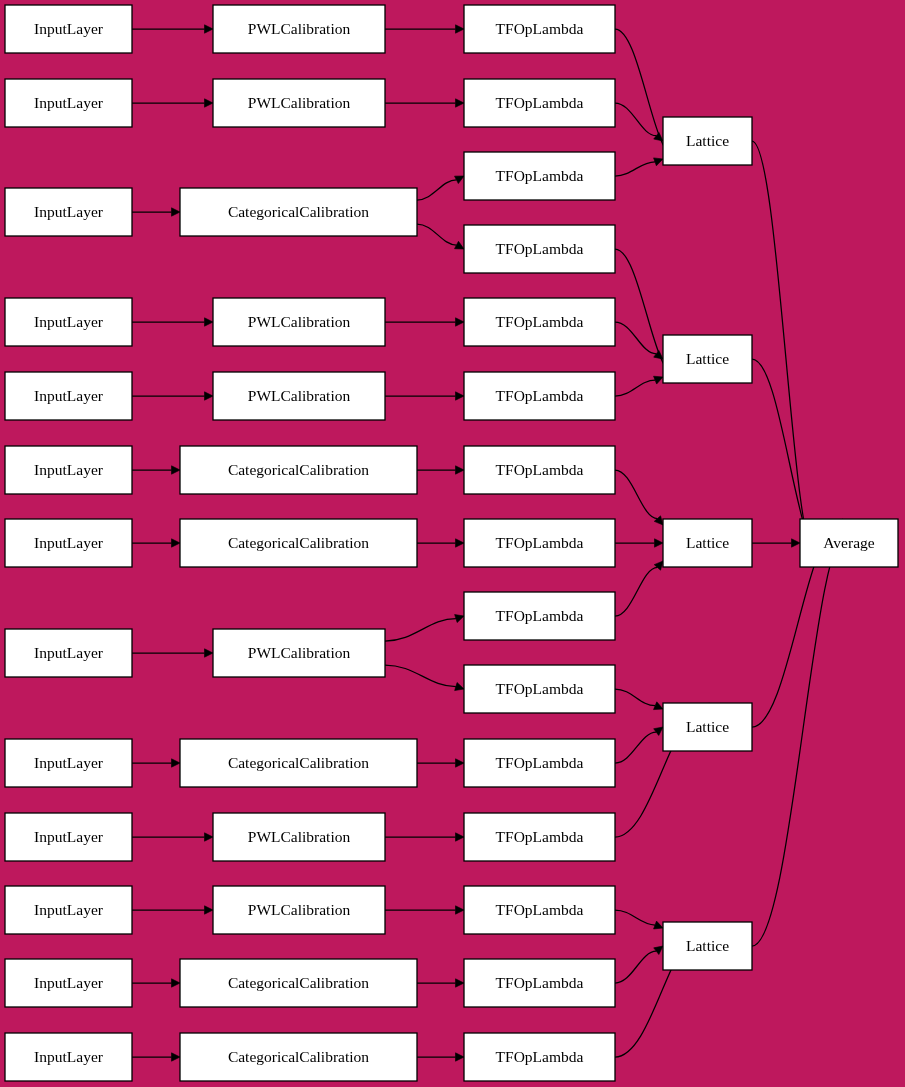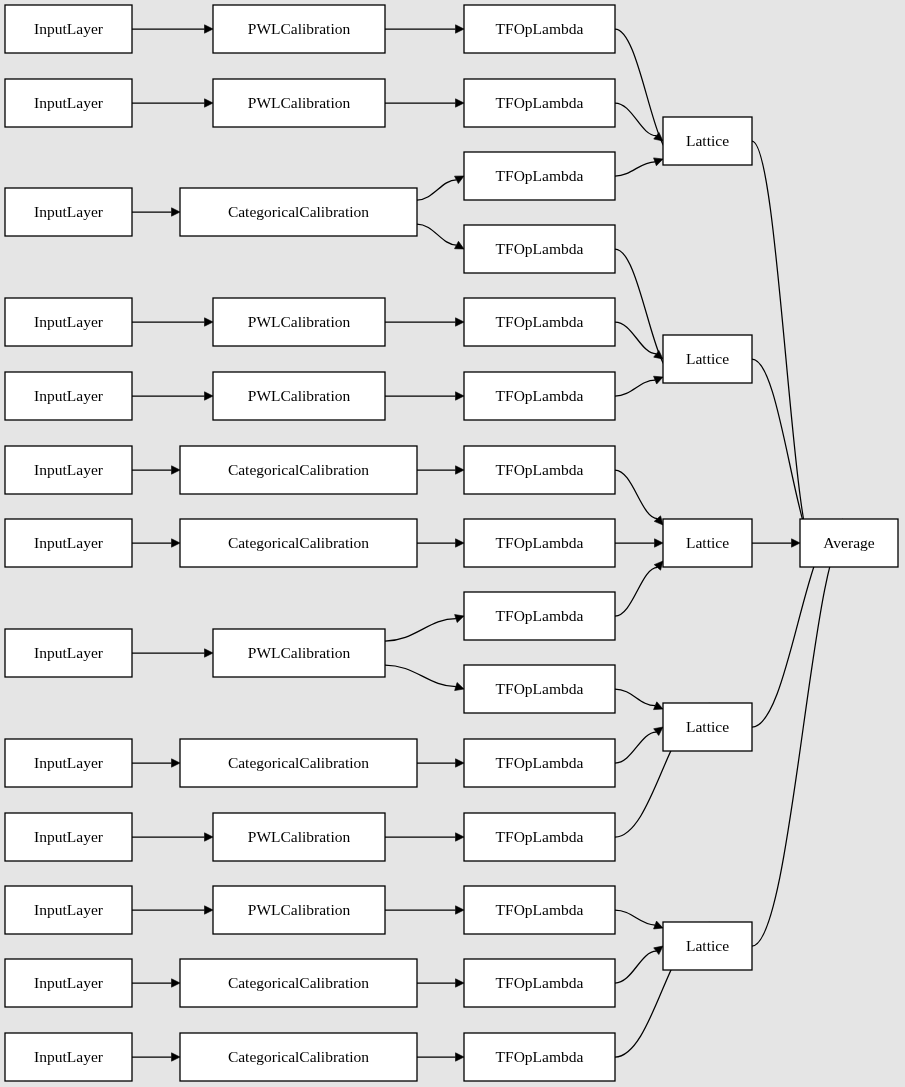--- a/index.html
+++ b/index.html
@@ -4,21 +4,21 @@
 <style>
   html, body {
     margin: 0;
     padding: 0;
     background: #ffffff;
   }
   #canvas-wrap {
     position: relative;
     width: 905px;
     height: 1087px;
-    background: #e5e5e5;
+    background: #be185d;
     font-family: "Liberation Serif", "DejaVu Serif", serif;
   }
   svg#graph {
     display: block;
     width: 905px;
     height: 1087px;
   }
   .node-box {
     fill: #ffffff;
     stroke: #000000;

